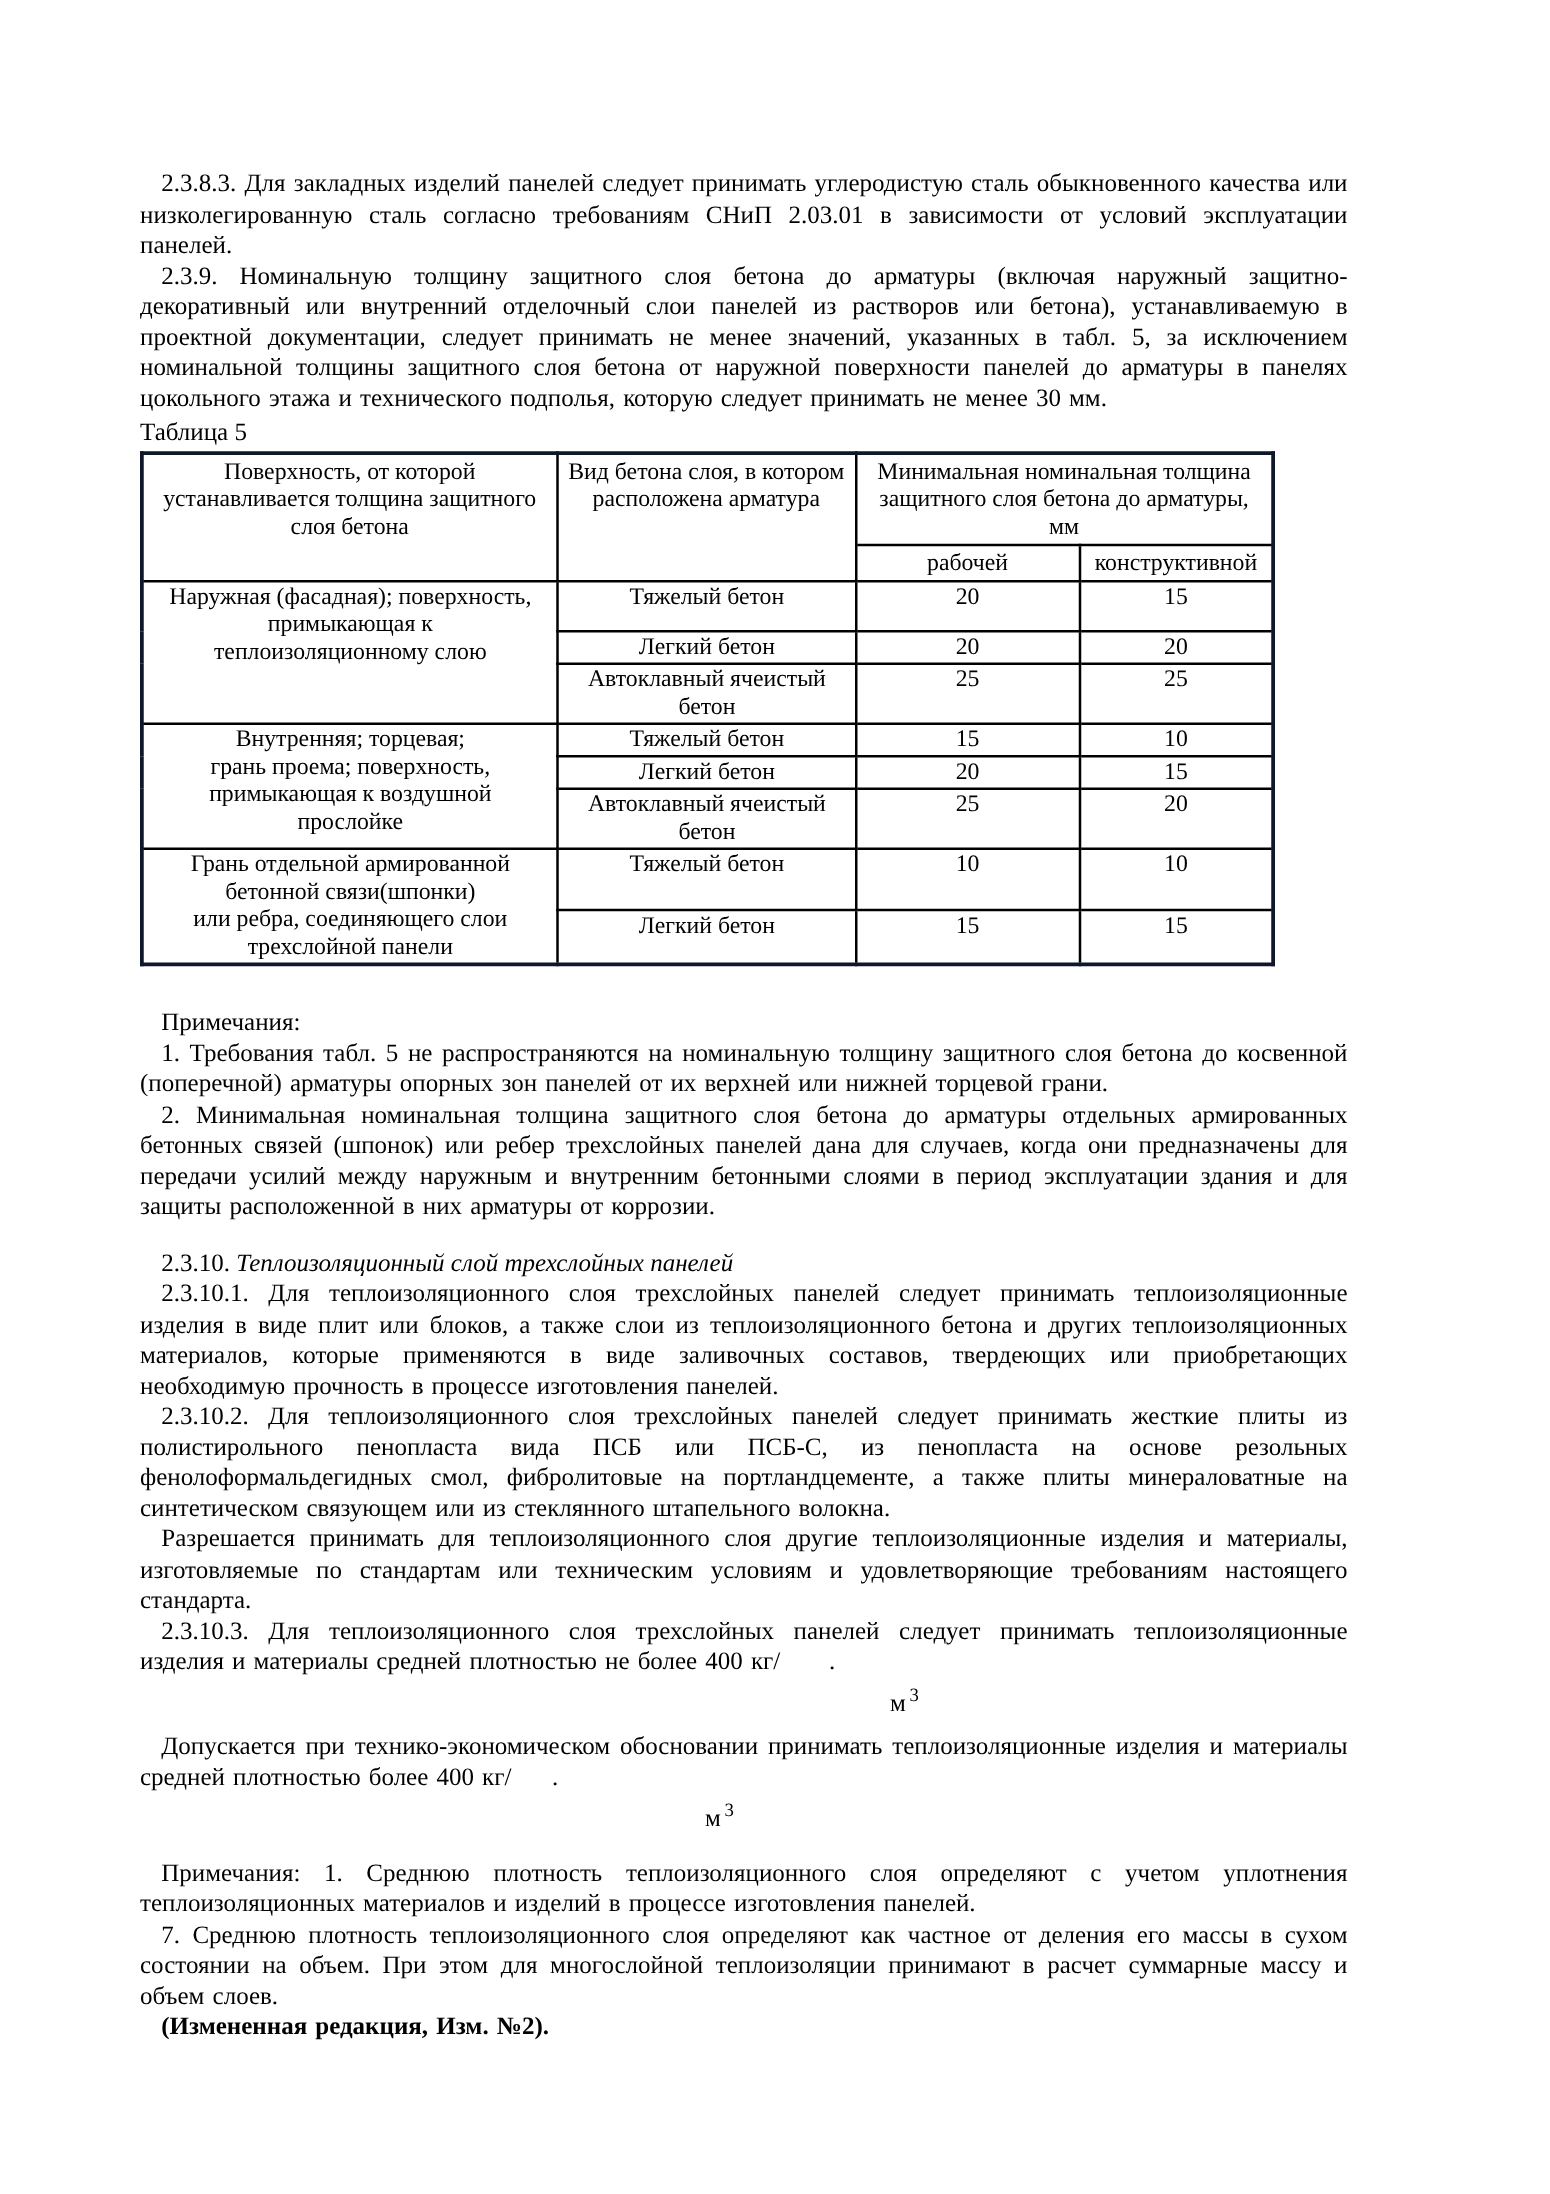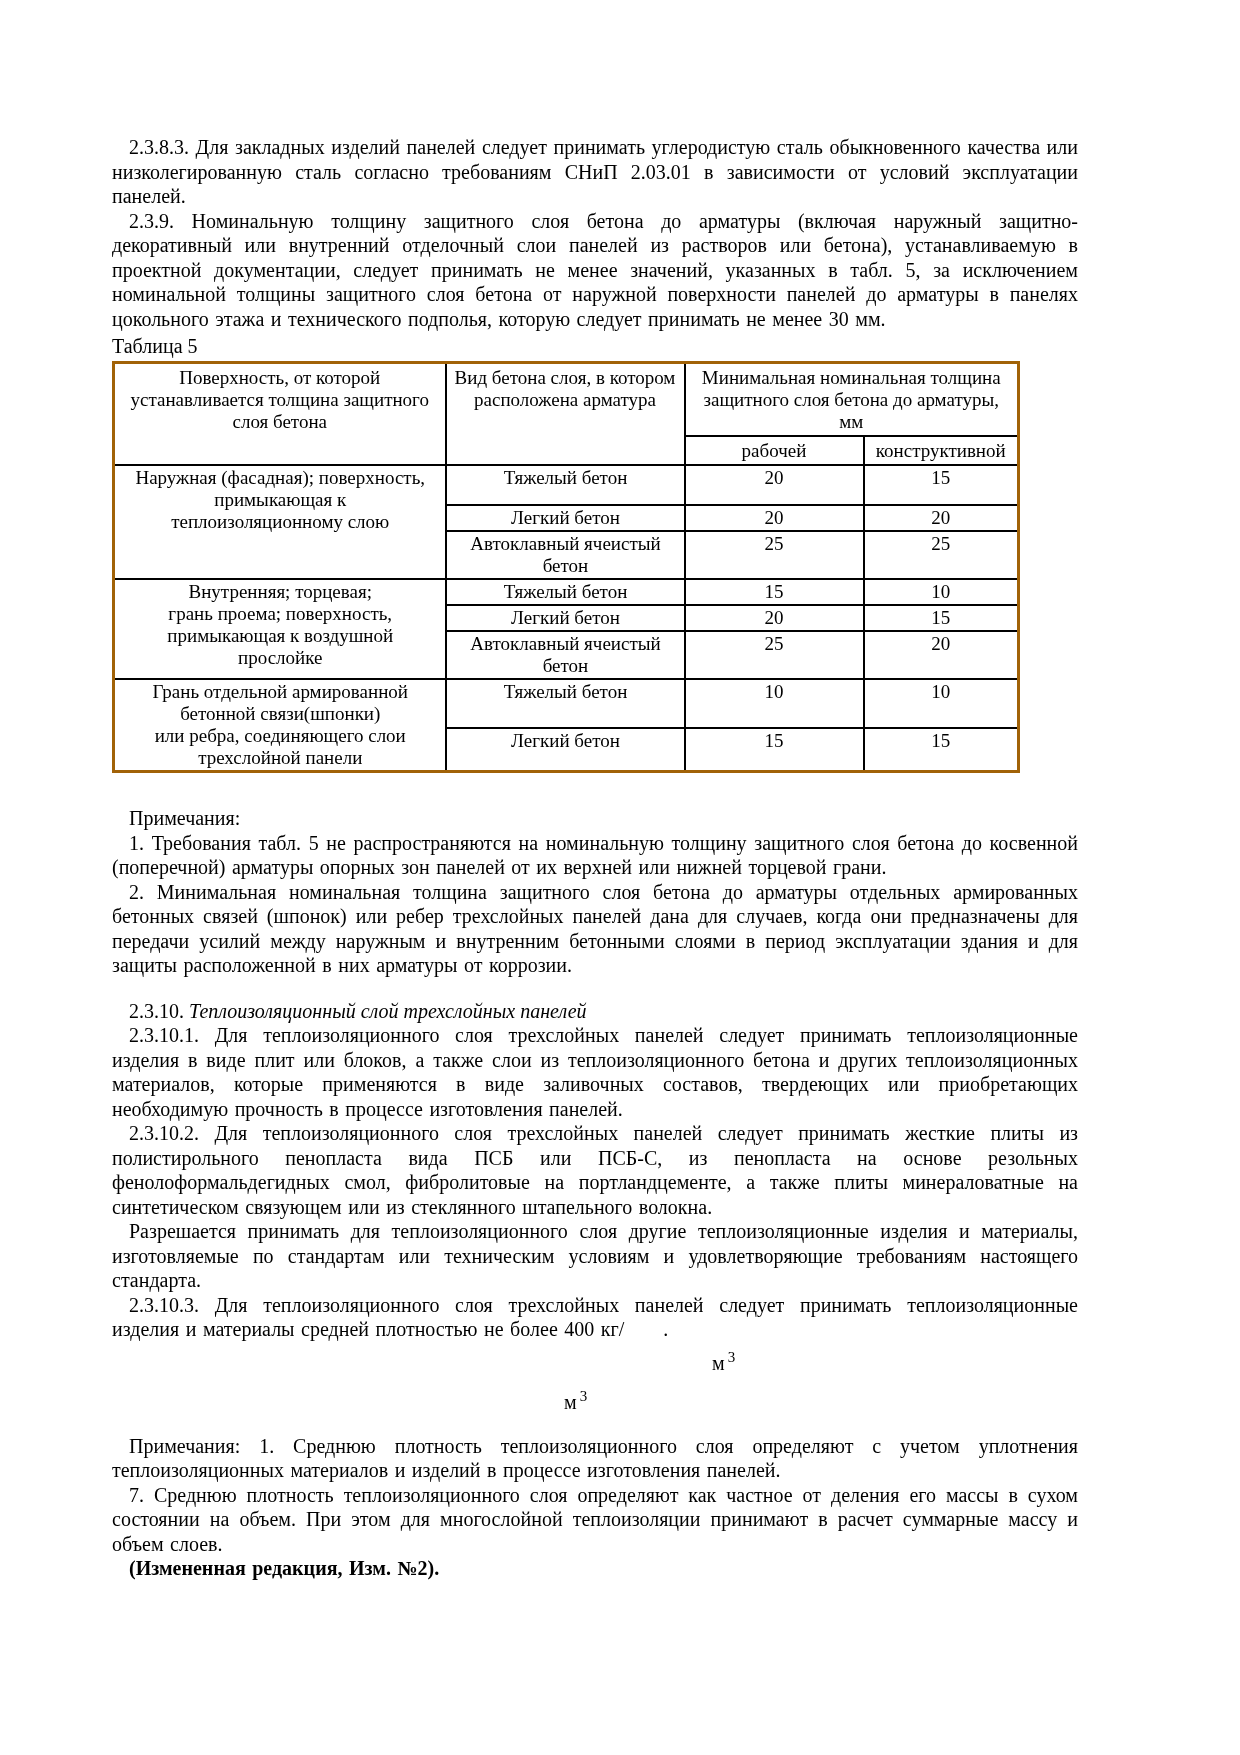--- a/index.html
+++ b/index.html
@@ -32,21 +32,21 @@
   .tbl-label {
     font-size: 20px;
     line-height: 24px;
     text-align: left;
     padding-right: 30px;
     margin: 3px 0 3px 0;
   }
   table.std {
     width: 905px;
     border-collapse: collapse;
-    border: 3px solid #a16207;
+    border: 3px solid #0f172a;
     table-layout: fixed;
     font-size: 19px;
     line-height: 22px;
     margin-bottom: 33px;
   }
   table.std th, table.std td {
     border: 2px solid #000;
     font-weight: normal;
     vertical-align: top;
     overflow: hidden;
@@ -191,20 +191,21 @@
 
   <div class="heading-2310 gap20"><span>2.3.10. </span><span class="it">Теплоизоляционный слой трехслойных панелей</span></div>
 
   <div class="para">2.3.10.1. Для теплоизоляционного слоя трехслойных панелей следует принимать теплоизоляционные изделия в виде плит или блоков, а также слои из теплоизоляционного бетона и других теплоизоляционных материалов, которые применяются в виде заливочных составов, твердеющих или приобретающих необходимую прочность в процессе изготовления панелей.</div>
   <div class="para">2.3.10.2. Для теплоизоляционного слоя трехслойных панелей следует принимать жесткие плиты из полистирольного пенопласта вида ПСБ или ПСБ-С, из пенопласта на основе резольных фенолоформальдегидных смол, фибролитовые на портландцементе, а также плиты минераловатные на синтетическом связующем или из стеклянного штапельного волокна.</div>
   <div class="para">Разрешается принимать для теплоизоляционного слоя другие теплоизоляционные изделия и материалы, изготовляемые по стандартам или техническим условиям и удовлетворяющие требованиям настоящего стандарта.</div>
   <div class="para">2.3.10.3. Для теплоизоляционного слоя трехслойных панелей следует принимать теплоизоляционные изделия и материалы средней плотностью не более 400 кг/&nbsp;&nbsp;&nbsp;&nbsp;&nbsp; .</div>
 
   <div class="m3-line m3-a"><span>м</span><sup>3</sup></div>
 
+  <div class="para">Допускается при технико-экономическом обосновании принимать теплоизоляционные изделия и материалы средней плотностью более 400 кг/&nbsp;&nbsp;&nbsp;&nbsp; .</div>
 
   <div class="m3-line m3-b"><span>м</span><sup>3</sup></div>
 
   <div class="para gap20">Примечания: 1. Среднюю плотность теплоизоляционного слоя определяют с учетом уплотнения теплоизоляционных материалов и изделий в процессе изготовления панелей.</div>
   <div class="para">7. Среднюю плотность теплоизоляционного слоя определяют как частное от деления его массы в сухом состоянии на объем. При этом для многослойной теплоизоляции принимают в расчет суммарные массу и объем слоев.</div>
   <div class="para bold">(Измененная редакция, Изм. №2).</div>
 
 </div>
 
 </body></html>

